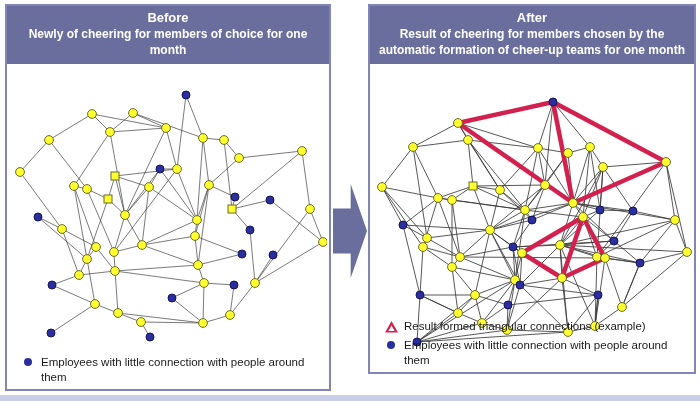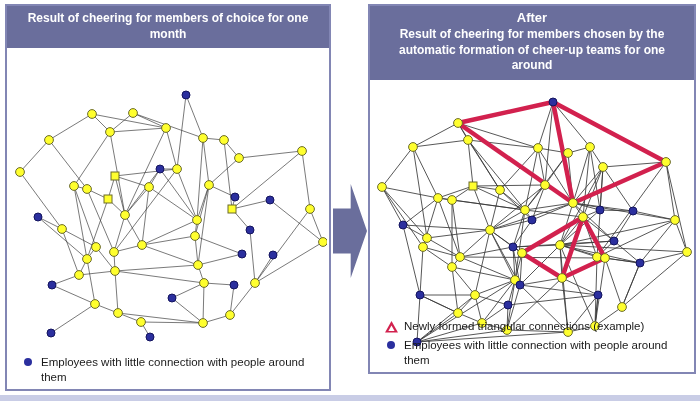--- a/index.html
+++ b/index.html
@@ -34,21 +34,22 @@
     clip-path:polygon(0 28%,52% 28%,52% 4%,100% 50%,52% 96%,52% 72%,0 72%);
   }
 </style>
 </head>
 <body>
 
 <div class="bottom-strip"></div>
 
 <div class="panel before">
   <div class="panel-header">
-    <div class="panel-subtitle">Result of cheering for members of choice for one month</div>
+    <div class="panel-title">Before</div>
+    <div class="panel-subtitle">Newly of cheering for members of choice for one month</div>
   </div>
   <svg id="net-before" class="net-svg" viewBox="0 0 320 262">
       <line x1="85" y1="34" x2="103" y2="52" stroke="#3a3a3a" stroke-width="0.8" stroke-opacity="0.85"></line>
       <line x1="85" y1="34" x2="42" y2="60" stroke="#3a3a3a" stroke-width="0.8" stroke-opacity="0.85"></line>
       <line x1="85" y1="34" x2="159" y2="48" stroke="#3a3a3a" stroke-width="0.8" stroke-opacity="0.85"></line>
       <line x1="126" y1="33" x2="103" y2="52" stroke="#3a3a3a" stroke-width="0.8" stroke-opacity="0.85"></line>
       <line x1="126" y1="33" x2="159" y2="48" stroke="#3a3a3a" stroke-width="0.8" stroke-opacity="0.85"></line>
       <line x1="126" y1="33" x2="196" y2="58" stroke="#3a3a3a" stroke-width="0.8" stroke-opacity="0.85"></line>
       <line x1="103" y1="52" x2="67" y2="106" stroke="#3a3a3a" stroke-width="0.8" stroke-opacity="0.85"></line>
       <line x1="103" y1="52" x2="118" y2="135" stroke="#3a3a3a" stroke-width="0.8" stroke-opacity="0.85"></line>
@@ -201,21 +202,21 @@
       <span class="legend-label">Employees with little connection with people around them</span>
     </div>
   </div>
 </div>
 
 <div class="arrow"></div>
 
 <div class="panel after">
   <div class="panel-header">
     <div class="panel-title">After</div>
-    <div class="panel-subtitle">Result of cheering for members chosen by the automatic formation of cheer-up teams for one around</div>
+    <div class="panel-subtitle">Result of cheering for members chosen by the automatic formation of cheer-up teams for one month</div>
   </div>
   <svg id="net-after" class="net-svg" viewBox="0 0 322 258">
       <line x1="203" y1="113" x2="183" y2="12" stroke="#3a3a3a" stroke-width="1" stroke-opacity="0.85"></line>
       <line x1="203" y1="113" x2="296" y2="72" stroke="#3a3a3a" stroke-width="1" stroke-opacity="0.85"></line>
       <line x1="203" y1="113" x2="168" y2="58" stroke="#3a3a3a" stroke-width="1" stroke-opacity="0.85"></line>
       <line x1="203" y1="113" x2="198" y2="63" stroke="#3a3a3a" stroke-width="1" stroke-opacity="0.85"></line>
       <line x1="203" y1="113" x2="220" y2="57" stroke="#3a3a3a" stroke-width="1" stroke-opacity="0.85"></line>
       <line x1="203" y1="113" x2="233" y2="77" stroke="#3a3a3a" stroke-width="1" stroke-opacity="0.85"></line>
       <line x1="203" y1="113" x2="190" y2="155" stroke="#3a3a3a" stroke-width="1" stroke-opacity="0.85"></line>
       <line x1="203" y1="113" x2="213" y2="127" stroke="#3a3a3a" stroke-width="1" stroke-opacity="0.85"></line>
@@ -458,21 +459,21 @@
       <circle cx="270" cy="173" r="4" fill="#2b2f9e" stroke="#14145e" stroke-width="1"></circle>
     </svg>
   <div class="legend">
     <div class="legend-item">
       <span class="legend-icon">
         <svg width="13" height="12" viewBox="0 0 13 12">
           <polygon points="6.5,0 13,11.5 0,11.5" fill="#d2214e"></polygon>
           <polygon points="6.5,4.6 9.6,10 3.4,10" fill="#ffffff"></polygon>
         </svg>
       </span>
-      <span class="legend-label">Newly formed triangular connections (example)</span>
+      <span class="legend-label">Result formed triangular connections (example)</span>
     </div>
     <div class="legend-item">
       <span class="legend-icon">
           <span class="dot"></span>
         </span>
       <span class="legend-label">Employees with little connection with people around them</span>
     </div>
   </div>
 </div>
 

